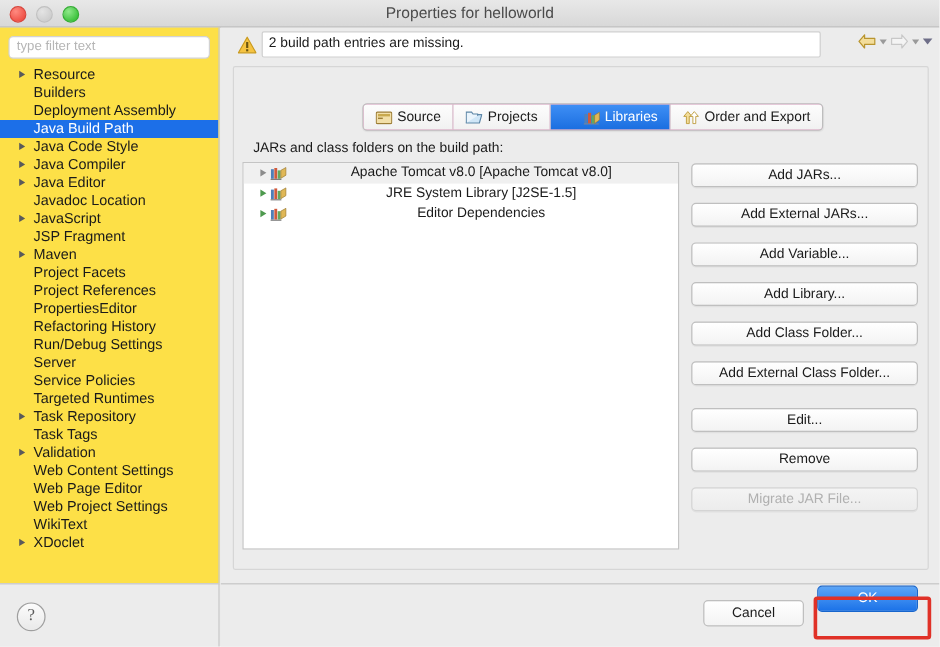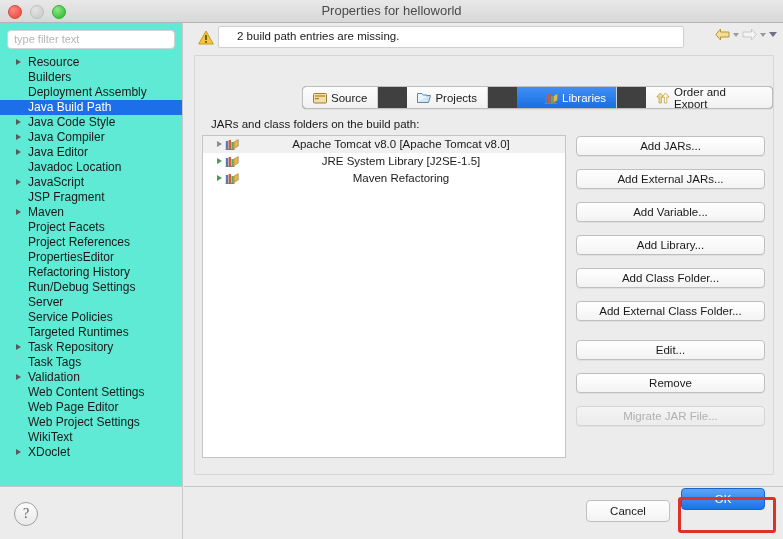--- a/index.html
+++ b/index.html
@@ -36,21 +36,21 @@
   #window-title {
     position: absolute; left: 0; top: 0; width: 783px;
     line-height: 22px; text-align: center;
     font-size: 13px; color: #4b4b4b;
   }
 
   
   #sidebar {
     position: absolute; left: 0; top: 23px;
     width: 183px; height: 463px;
-    background: #5eead4;
+    background: #fde047;
     border-right: 1px solid #c8c8c8;
     box-sizing: border-box;
     overflow: hidden;
   }
   #filter-wrap { padding: 6px 7px 4px 7px; }
   #filter-input {
     width: 100%; height: 19px;
     border: 1px solid #d2d2d2;
     border-radius: 4px;
     background: #fff;
@@ -132,21 +132,20 @@
     background: #ffffff;
     border: 1px solid #cfcfcf;
     border-radius: 2px;
     box-sizing: border-box;
   }
   #warning-text {
     position: absolute; left: 40px; top: 3px;
     height: 22px; line-height: 21px;
     font-size: 11.5px; color: #1a1a1a;
     white-space: nowrap;
-    margin-left: 13px;
   }
   #nav-icons {
     position: absolute; right: 6px; top: 5px;
     display: flex; align-items: center; gap: 3px;
   }
   .nav-chevron {
     width: 0; height: 0;
     border-left: 4px solid transparent;
     border-right: 4px solid transparent;
     border-top: 5px solid #6e6e88;
@@ -162,26 +161,25 @@
     border: 1px solid #d6d6d6;
     border-radius: 2px;
     box-sizing: border-box;
   }
 
   
   #tabbar {
     position: absolute; left: 107px; top: 30px;
     height: 21px;
     display: flex;
-    background: #404040;
+    background: #f9a8d4;
     border: 1px solid #bdbdbd;
     border-radius: 4px;
     overflow: hidden;
     box-shadow: 0 1px 1px rgba(0,0,0,0.06);
-    gap: 29px;
   }
   .tab {
     display: flex; align-items: center; gap: 4px;
     padding: 0 10px;
     font-size: 11.5px;
     color: #1a1a1a;
     border-right: 1px solid #cfcfcf;
     background: linear-gradient(to bottom, #fdfdfd, #f1f1f1);
     cursor: default;
     height: 100%;
@@ -438,21 +436,21 @@
                 <rect x="6.4" y="4" width="2.4" height="7" fill="#63a85c"></rect>
                 <rect x="0.5" y="11" width="9" height="1" fill="#7d7d7d"></rect>
                 <path d="M9,4 L13.3,1.6 L13.3,8 L9,10.6 Z" fill="#e0b857" stroke="#9d7e36" stroke-width="0.6"></path>
               </svg></span><span>JRE System Library [J2SE-1.5]</span></div>
           <div class="lib-row"><span class="lib-arrow"></span><span class="lib-icon"><svg viewBox="0 0 14 13">
                 <rect x="0.8" y="3" width="2.4" height="8" fill="#4f7fb8"></rect>
                 <rect x="3.6" y="2" width="2.4" height="9" fill="#cf5a3c"></rect>
                 <rect x="6.4" y="4" width="2.4" height="7" fill="#63a85c"></rect>
                 <rect x="0.5" y="11" width="9" height="1" fill="#7d7d7d"></rect>
                 <path d="M9,4 L13.3,1.6 L13.3,8 L9,10.6 Z" fill="#e0b857" stroke="#9d7e36" stroke-width="0.6"></path>
-              </svg></span><span>Maven Refactoring</span></div>
+              </svg></span><span>Editor Dependencies</span></div>
         </div>
 
       <div id="side-buttons">
           <button class="side-btn">Add JARs...</button>
           <button class="side-btn">Add External JARs...</button>
           <button class="side-btn">Add Variable...</button>
           <button class="side-btn">Add Library...</button>
           <button class="side-btn">Add Class Folder...</button>
           <button class="side-btn">Add External Class Folder...</button>
           <button class="side-btn gap-top">Edit...</button>

